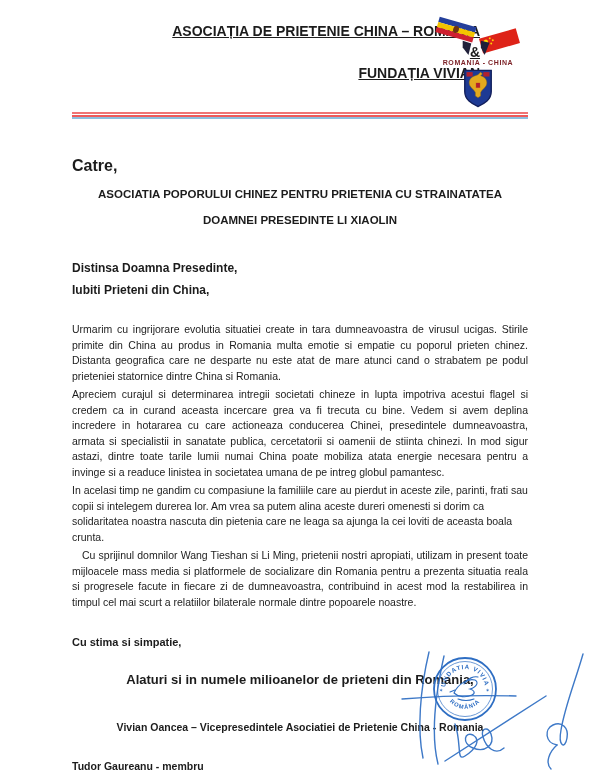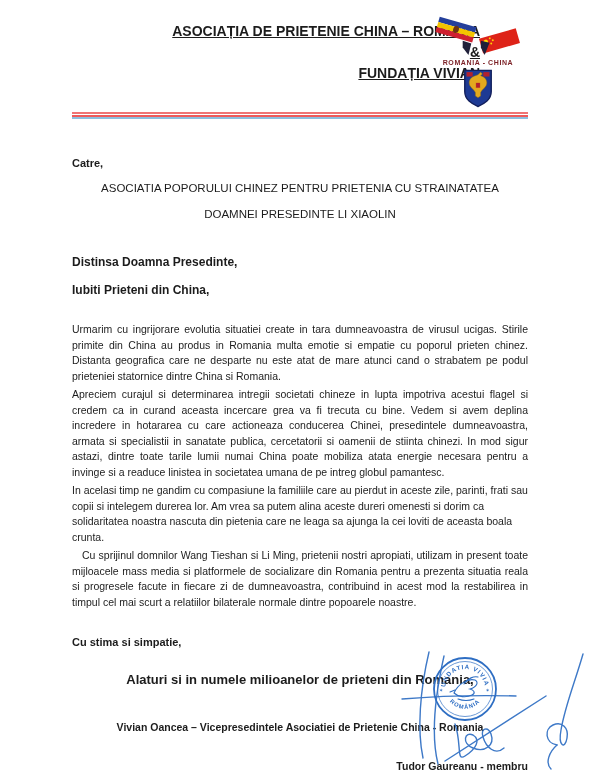--- a/index.html
+++ b/index.html
@@ -22,37 +22,37 @@
     line-height:9px;margin:1px 0 1px 0;white-space:nowrap;
   }
   
   .divider{margin:14px 72px 0 72px;}
   .divider .r1{height:2px;background:#f07474;}
   .divider .g1{height:1px;background:#ffffff;}
   .divider .r2{height:2px;background:#ee5a5a;}
   .divider .b1{height:2px;background:#8dbede;}
   
   .content{padding:0 72px;}
-  .catre{font-size:11px;font-weight:bold;margin-top:38px;}
-  .addr-line{font-size:11.5px;font-weight:normal;text-align:center;}
+  .catre{font-size:16px;font-weight:bold;margin-top:38px;}
+  .addr-line{font-size:11.5px;font-weight:bold;text-align:center;}
   .addr-1{margin-top:13px;}
   .addr-2{margin-top:14px;}
   .sal{font-size:12px;font-weight:bold;}
   .sal-1{margin-top:35px;}
-  .sal-2{margin-top:14px;}
+  .sal-2{margin-top:8px;}
   .para{
     font-size:10.5px;line-height:15.5px;text-align:justify;margin-top:3px;
   }
   .para.first{margin-top:25px;}
   .para.ragged{text-align:left;}
   .para.indent{text-indent:10px;}
   .regards{font-size:11px;font-weight:bold;margin-top:26px;}
   .on-behalf{font-size:13px;font-weight:bold;text-align:center;margin-top:24px;}
   .signer-1{font-size:10.5px;font-weight:bold;text-align:center;margin-top:34px;}
-  .signer-2{font-size:10.5px;font-weight:bold;text-align:right;margin-top:27px;}
+  .signer-2{font-size:10.5px;font-weight:bold;text-align:left;margin-top:27px;}
   
   .stamp-overlay{position:absolute;left:398px;top:646px;width:200px;height:130px;}
   .stamp-overlay svg{display:block;}
 </style>
 </head>
 <body>
 
 <div class="page">
 
   <div class="header">

